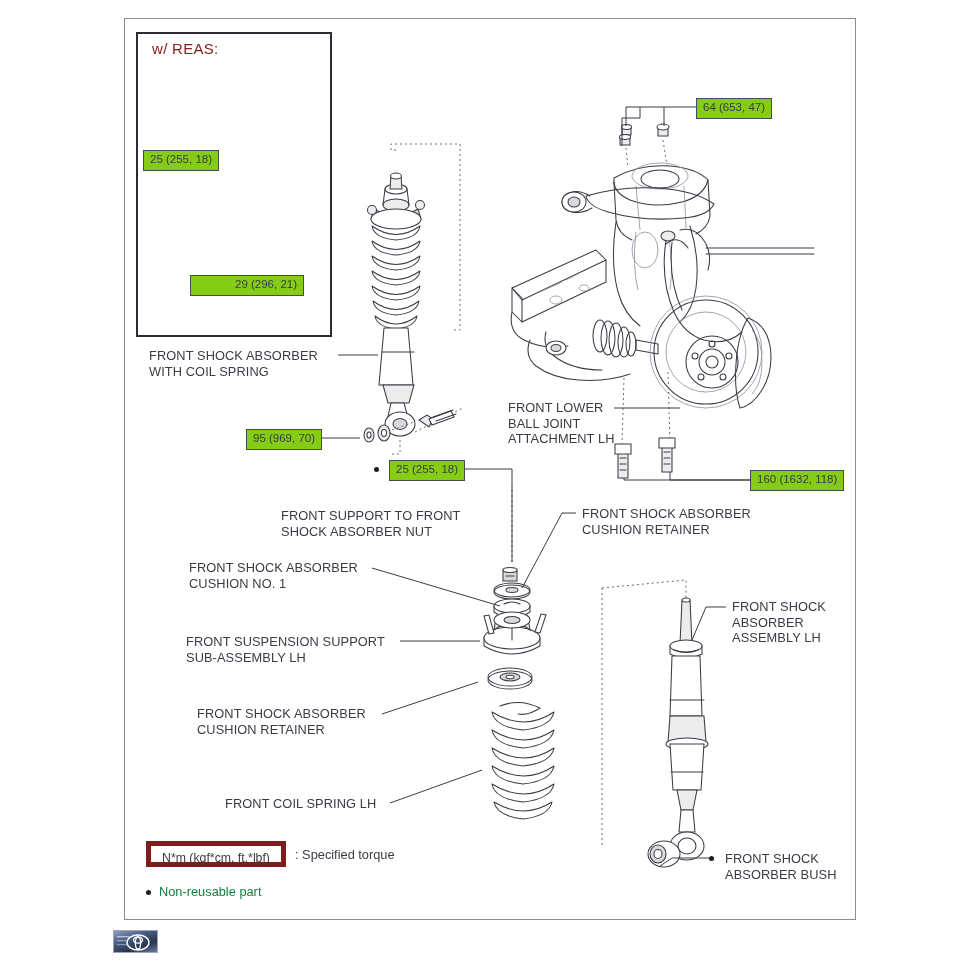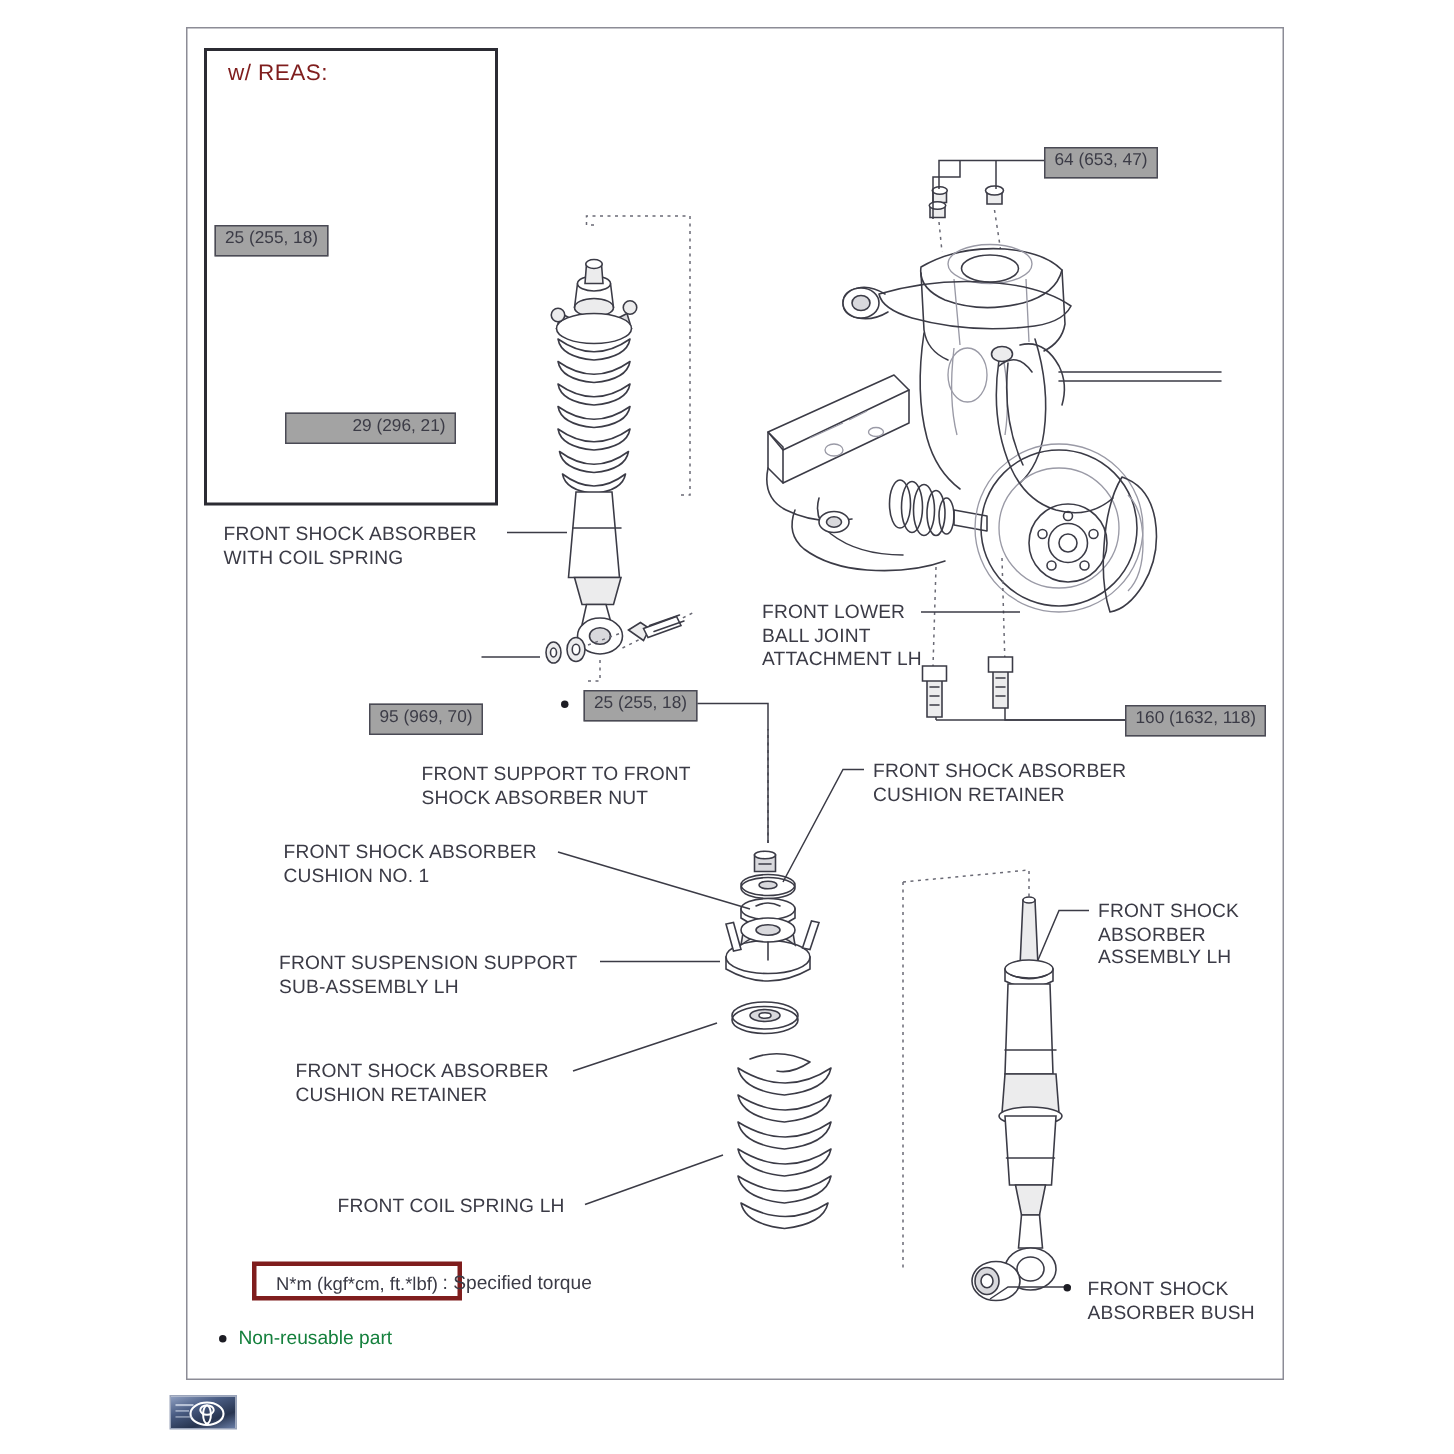--- a/index.html
+++ b/index.html
@@ -15,36 +15,36 @@
   }
   .inset-box{
     position:absolute;left:136px;top:32px;width:196px;height:305px;
     border:2px solid #2b2b33;background:#fff;box-sizing:border-box;
   }
   .inset-title{
     position:absolute;left:152px;top:40px;font-size:15px;letter-spacing:.3px;
     color:#7f1d1d;
   }
   .callout{
-    position:absolute;border:1px solid #4a4a55;background:#a3a3a3;
+    position:absolute;border:1px solid #4a4a55;background:#84cc16;
     font-size:11.5px;line-height:1;padding:3px 6px 4px 6px;white-space:nowrap;
     color:#3b3b46;box-sizing:border-box;
   }
   .lbl{
     position:absolute;font-size:12.8px;line-height:15.5px;white-space:pre;
     color:#3b3b46;letter-spacing:.1px;
   }
   .dot{
     position:absolute;width:5px;height:5px;border-radius:50%;
     background:#1d1d24;
   }
   .legend-box{
     position:absolute;left:146px;top:841px;width:140px;height:26px;
-    border:3px solid #7f1d1d;background:#fff;box-sizing:border-box;
-    font-size:12.3px;line-height:24px;text-align:center;color:#3b3b46;margin-left:22px;
+    border:5px solid #7f1d1d;background:#fff;box-sizing:border-box;
+    font-size:12.3px;line-height:24px;text-align:center;color:#3b3b46;
   }
   .legend-text{position:absolute;left:295px;top:847px;font-size:12.8px;color:#3b3b46;}
   .legend-note{position:absolute;left:159px;top:884px;font-size:12.8px;color:#15803d;}
   .legend-note-dot{position:absolute;left:146px;top:890px;}
   .brand{
     position:absolute;left:113px;top:930px;width:45px;height:23px;
     background:linear-gradient(160deg,#8f9fc0 0%,#4a5d84 35%,#27344f 70%,#6a7ea6 100%);
     border:1px solid #9aa4ba;box-sizing:border-box;overflow:hidden;
   }
   .brand svg{display:block;}
@@ -337,21 +337,21 @@
     <path d="M714 858 L672 858 L660 866"></path>
   </g>
 </svg>
 
 <div class="inset-box"></div>
 <div class="inset-title">w/ REAS:</div>
 
 <div class="callout" style="left:143px;top:150px;">25 (255, 18)</div>
 <div class="callout" style="left:190px;top:275px;padding-left:44px;">29 (296, 21)</div>
 <div class="callout" style="left:696px;top:98px;">64 (653, 47)</div>
-<div class="callout" style="left:246px;top:429px;margin-top:40px;">95 (969, 70)</div>
+<div class="callout" style="left:246px;top:429px;">95 (969, 70)</div>
 <div class="callout" style="left:389px;top:460px;">25 (255, 18)</div>
 <div class="dot" style="left:374px;top:467px;"></div>
 <div class="callout" style="left:750px;top:470px;">160 (1632, 118)</div>
 
 <div class="lbl" style="left:149px;top:348px;">FRONT SHOCK ABSORBER
 WITH COIL SPRING</div>
 <div class="lbl" style="left:508px;top:400px;">FRONT LOWER
 BALL JOINT
 ATTACHMENT LH</div>
 <div class="lbl" style="left:281px;top:492px;margin-top:16px;">FRONT SUPPORT TO FRONT

